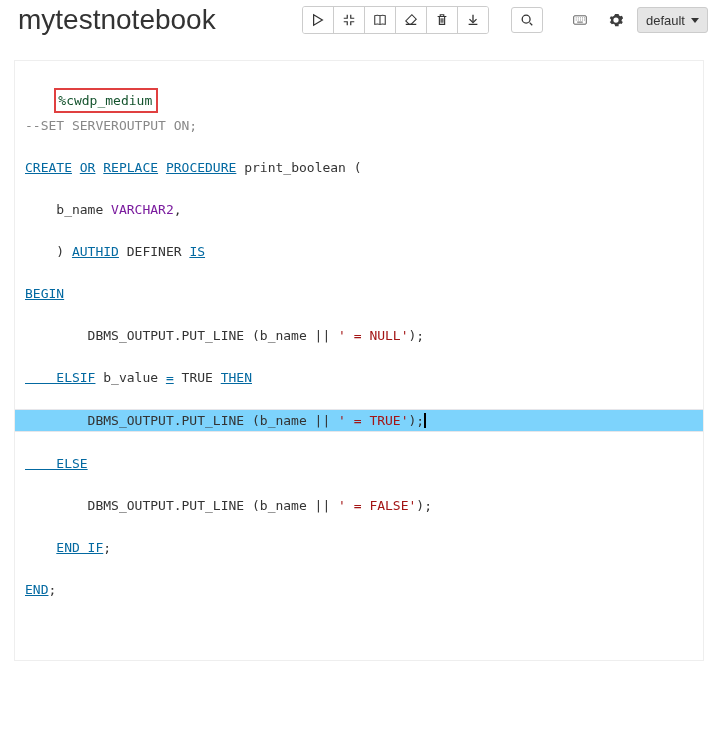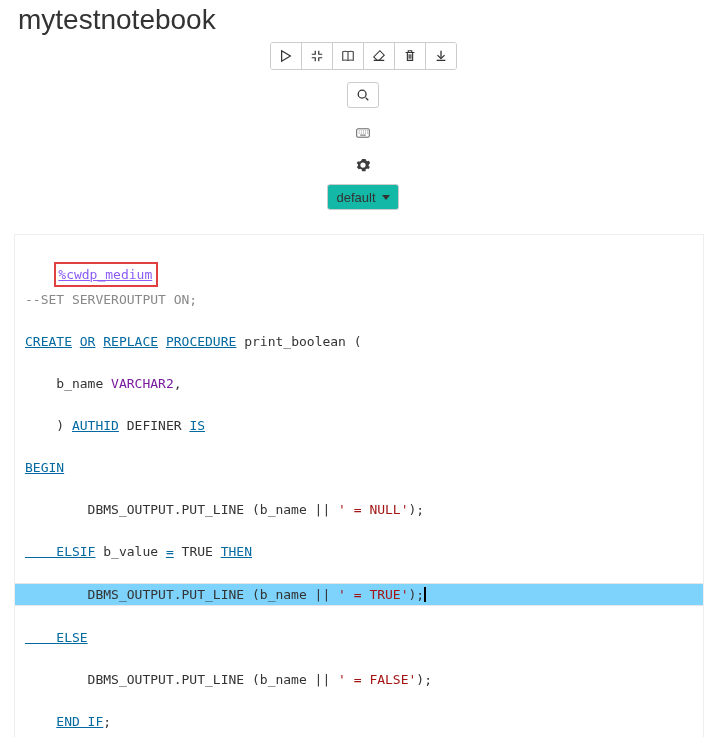--- a/index.html
+++ b/index.html
@@ -8,21 +8,20 @@
     font-family: -apple-system, BlinkMacSystemFont, "Segoe UI", Helvetica, Arial, sans-serif;
     background: #fff;
     color: #333;
     width: 718px;
   }
   .header {
     display: flex;
     align-items: center;
     padding: 4px 10px 6px 18px;
     gap: 6px;
-    flex-direction: column;
   }
   .title {
     font-size: 28px;
     font-weight: 400;
     color: #333;
     margin-right: auto;
   }
   .btn-group {
     display: flex;
     border: 1px solid #ccc;
@@ -44,21 +43,21 @@
     color: #333;
   }
   .tbtn.single {
     border: 1px solid #ccc;
     border-radius: 3px;
   }
   .tbtn svg { width: 14px; height: 14px; }
   .dropdown {
     border: 1px solid #ccc;
     border-radius: 3px;
-    background: #14b8a6;
+    background: #e5e5e5;
     padding: 4px 8px;
     height: 26px;
     display: flex;
     align-items: center;
     gap: 6px;
     cursor: pointer;
     font-size: 13px;
   }
   .caret { width:0;height:0;border-left:4px solid transparent;border-right:4px solid transparent;border-top:5px solid #333; }
 
@@ -92,21 +91,21 @@
     display:inline-block;
     width:1.5px; height:15px;
     background:#000;
     vertical-align: middle;
     margin-bottom:2px;
   }
   .kw   { color: #0369a1; text-decoration: underline; }
   .kw2  { color: #7a1b9e; }
   .str  { color: #a31515; margin-top: 32px; }
   .cmt  { color: #888; font-style: normal; }
-  .pct  { color: #8b5cf6; text-decoration: underline; }
+  .pct  { color: #14532d; }
 </style>
 </head>
 <body>
 
 <div class="header">
   <span class="title">mytestnotebook</span>
 
   <div class="btn-group">
     <button class="tbtn">
       <svg viewBox="0 0 16 16">

